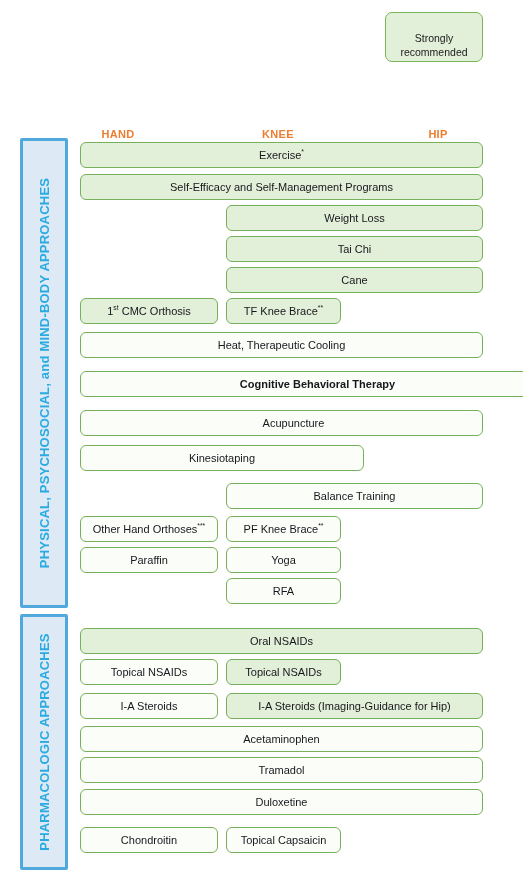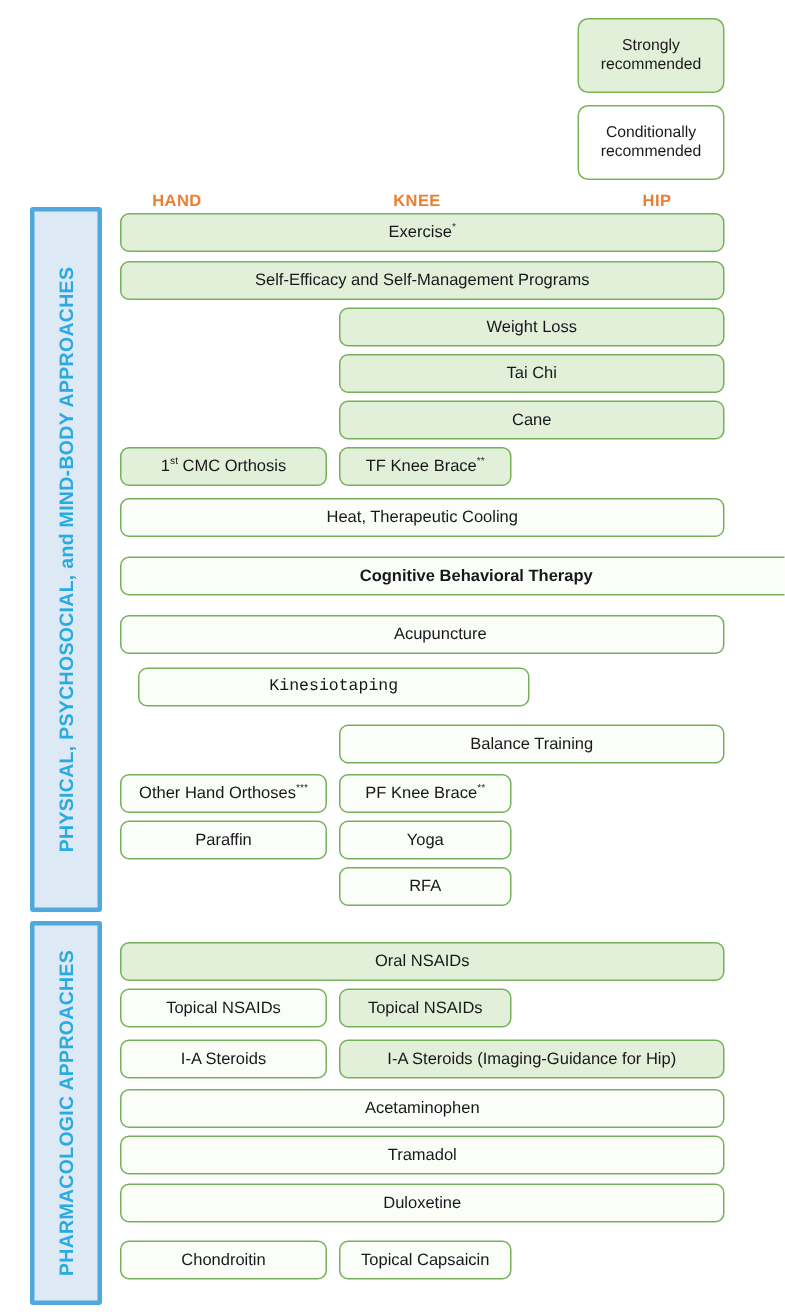--- a/index.html
+++ b/index.html
@@ -20,21 +20,21 @@
     border:1.3px solid #79b557;
     border-radius:7px;
     box-sizing:border-box;
     display:flex;align-items:center;justify-content:center;
     text-align:center;
     font-size:10.5px;
     color:#1a1a1a;
     line-height:1.28;
     padding:2px 3px;
   }
-  .legend-strong{left:385px;top:12px;height:50px;background:#e2efd9;}
+  .legend-strong{left:385px;top:12px;height:50px;background:#e2efd9;align-items:flex-end;}
   .legend-cond{left:385px;top:70px;height:50px;background:#ffffff;}
 
   
   .col-head{
     position:absolute;
     top:128px;
     font-size:11px;
     font-weight:bold;
     color:#ed7d31;
     letter-spacing:0.3px;
@@ -87,23 +87,20 @@
   sup{font-size:0.62em;vertical-align:super;line-height:0;}
 </style>
 </head>
 <body>
 
 <div class="canvas">
 
   <div class="legend-box legend-strong">
     <span>Strongly recommended</span>
   </div>
-  <div class="legend-box legend-cond">
-    <span>Conditionally recommended</span>
-  </div>
 
   <div class="col-head col-hand">HAND</div>
   <div class="col-head col-knee">KNEE</div>
   <div class="col-head col-hip">HIP</div>
 
   <div class="rail rail-a">
     <span class="rail-label">PHYSICAL, PSYCHOSOCIAL, and MIND-BODY APPROACHES</span>
   </div>
   <div class="rail rail-b">
     <span class="rail-label">PHARMACOLOGIC APPROACHES</span>
@@ -133,21 +130,21 @@
       </div>
       <div class="tbox fill-cond" style="left: 80px; width: 403px; top: 332px;">
         <span>Heat, Therapeutic Cooling</span>
       </div>
       <div class="tbox fill-cond" style="left: 80px; width: 475px; top: 371px; font-weight: bold;">
         <span>Cognitive Behavioral Therapy</span>
       </div>
       <div class="tbox fill-cond" style="left: 80px; width: 403px; top: 410px; padding-left: 28px;">
         <span>Acupuncture</span>
       </div>
-      <div class="tbox fill-cond" style="left: 92px; width: 261px; top: 445px; font-family: Liberation Mono, monospace;">
+      <div class="tbox fill-cond" style="left: 80px; width: 284px; top: 445px;">
         <span>Kinesiotaping</span>
       </div>
       <div class="tbox fill-cond" style="left: 226px; width: 257px; top: 483px;">
         <span>Balance Training</span>
       </div>
       <div class="tbox fill-cond" style="left: 80px; width: 138px; top: 516px;">
         <span>Other Hand Orthoses<sup>***</sup></span>
       </div>
       <div class="tbox fill-cond" style="left: 226px; width: 115px; top: 516px;">
         <span>PF Knee Brace<sup>**</sup></span>

